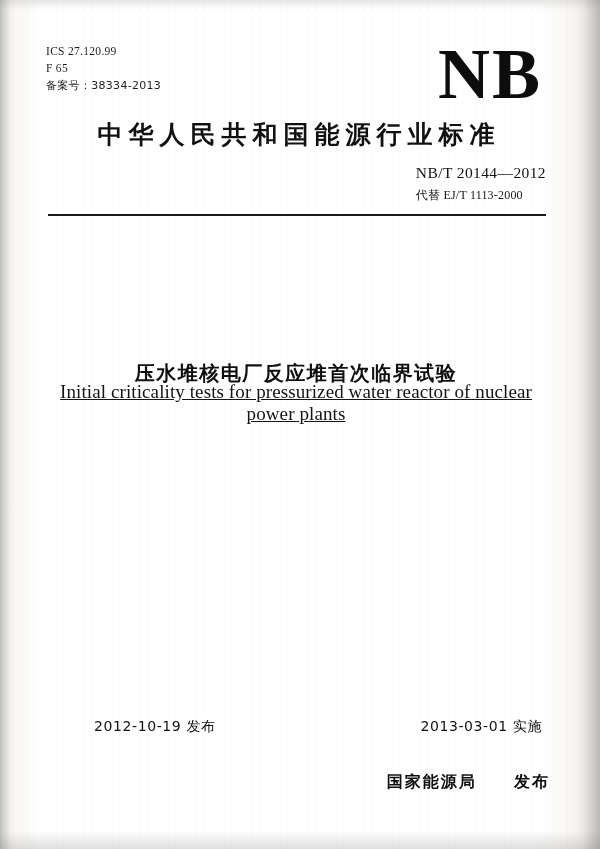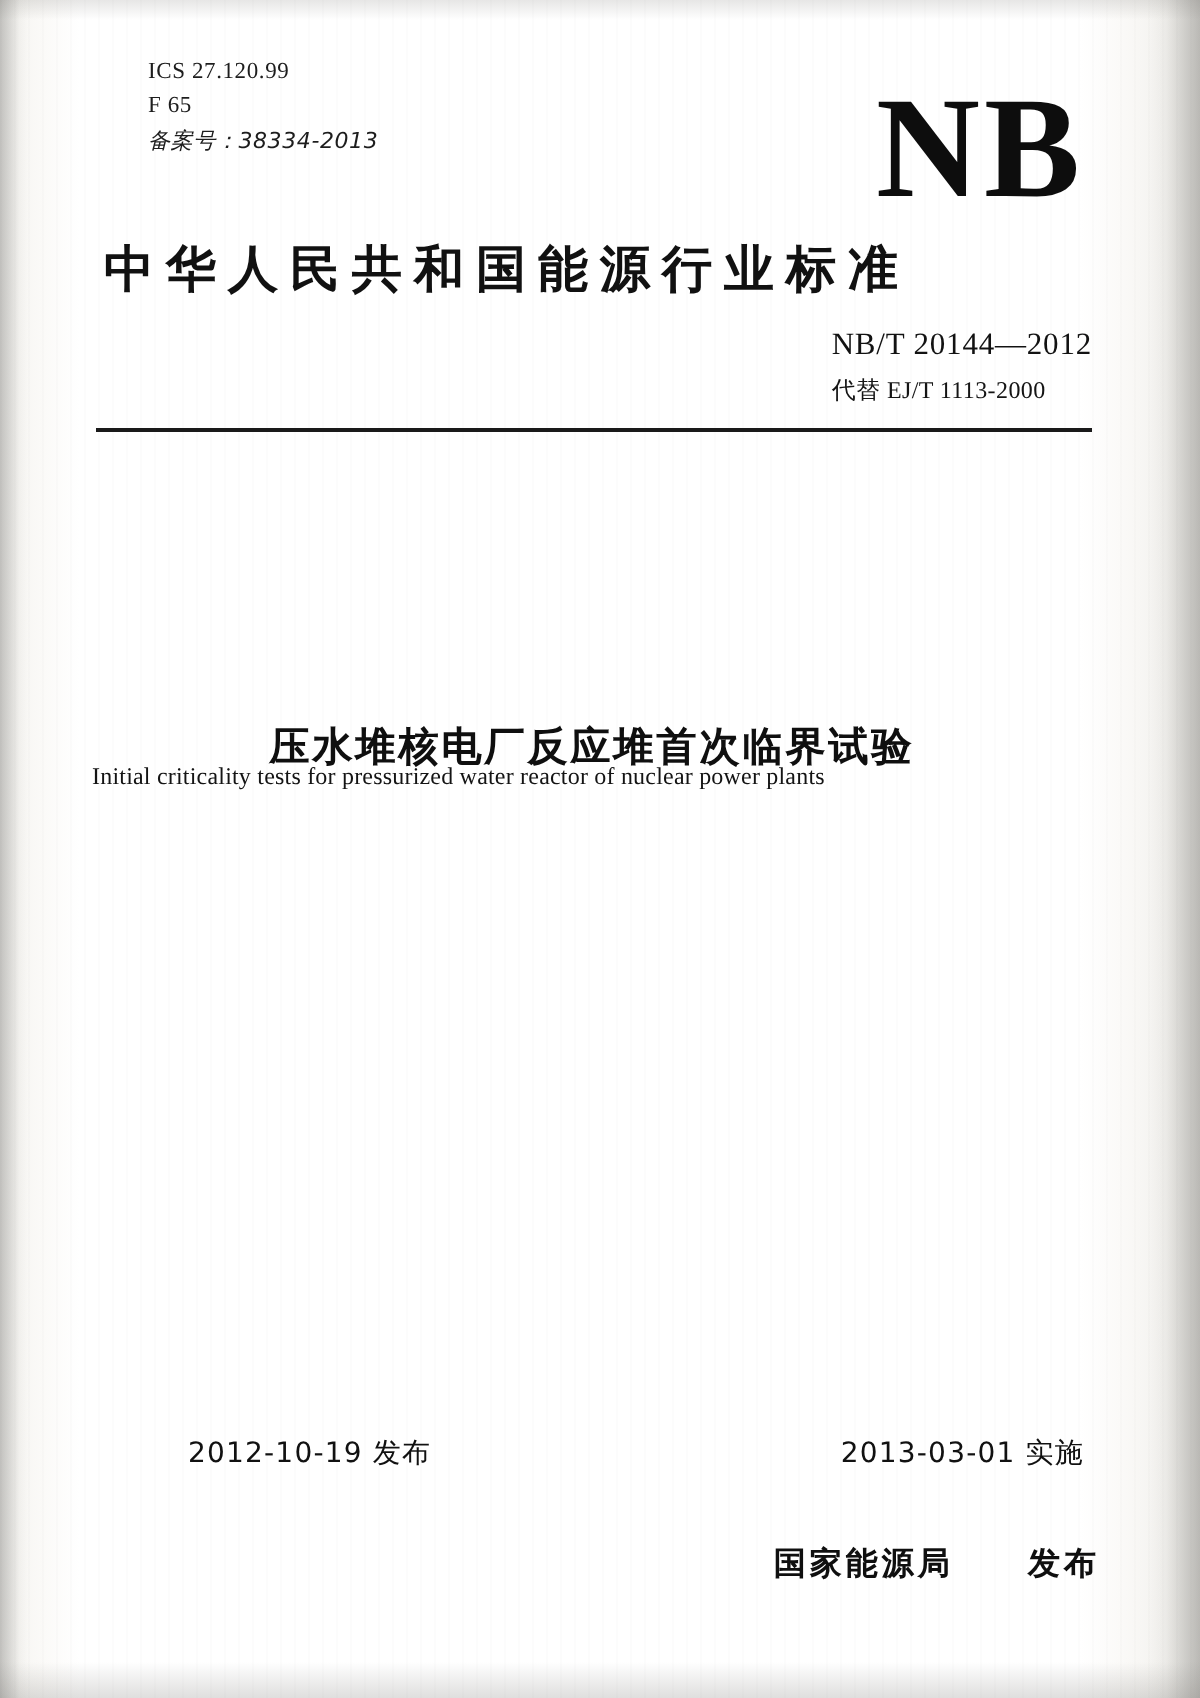--- a/index.html
+++ b/index.html
@@ -65,51 +65,50 @@
     left: 46px;
     top: 0;
     width: 500px;
     height: 849px;
   }
 
   
   .meta {
     position: absolute;
     left: 0;
-    top: 28px;
+    top: 43px;
     font-family: "Liberation Serif", serif;
     font-size: 11.5px;
     line-height: 17px;
     letter-spacing: 0.3px;
     color: #1d1d1d;
-    margin-left: 28px;
   }
   .meta div { white-space: nowrap; }
-  .meta .cn { font-family: "DejaVu Sans", sans-serif; font-size: 11px; font-style: italic; }
+  .meta .cn { font-family: "DejaVu Sans", sans-serif; font-size: 11px; }
 
   
   .nb-logo {
     position: absolute;
     right: 4px;
     top: 38px;
     font-family: "Liberation Serif", serif;
     font-size: 72px;
     font-weight: 700;
     letter-spacing: 2px;
     line-height: 1;
     color: #0d0d0d;
   }
 
   
   .std-title {
     position: absolute;
     left: 0;
     top: 118px;
     width: 500px;
-    text-align: left;
+    text-align: center;
     font-family: "DejaVu Sans", sans-serif;
     font-size: 25px;
     font-weight: 700;
     letter-spacing: 6px;
     color: #111111;
     text-indent: 6px;
   }
 
   
   .std-number {
@@ -155,24 +154,26 @@
     font-weight: 700;
     letter-spacing: 1.5px;
     color: #0f0f0f;
     margin-top: 36px;
   }
   .doc-title-en {
     position: absolute;
     left: 0;
     top: 381px;
     width: 500px;
-    font-family: "Liberation Serif", serif;
-    font-size: 12px;
+    text-align: center;
+    font-family: "Liberation Serif", serif;
+    font-size: 19px;
     letter-spacing: 0.1px;
     color: #141414;
+    text-decoration: underline;
   }
 
   
   .issue-date {
     position: absolute;
     left: 4px;
     top: 718px;
     font-family: "DejaVu Sans", sans-serif;
     font-size: 14px;
     letter-spacing: 0.6px;

